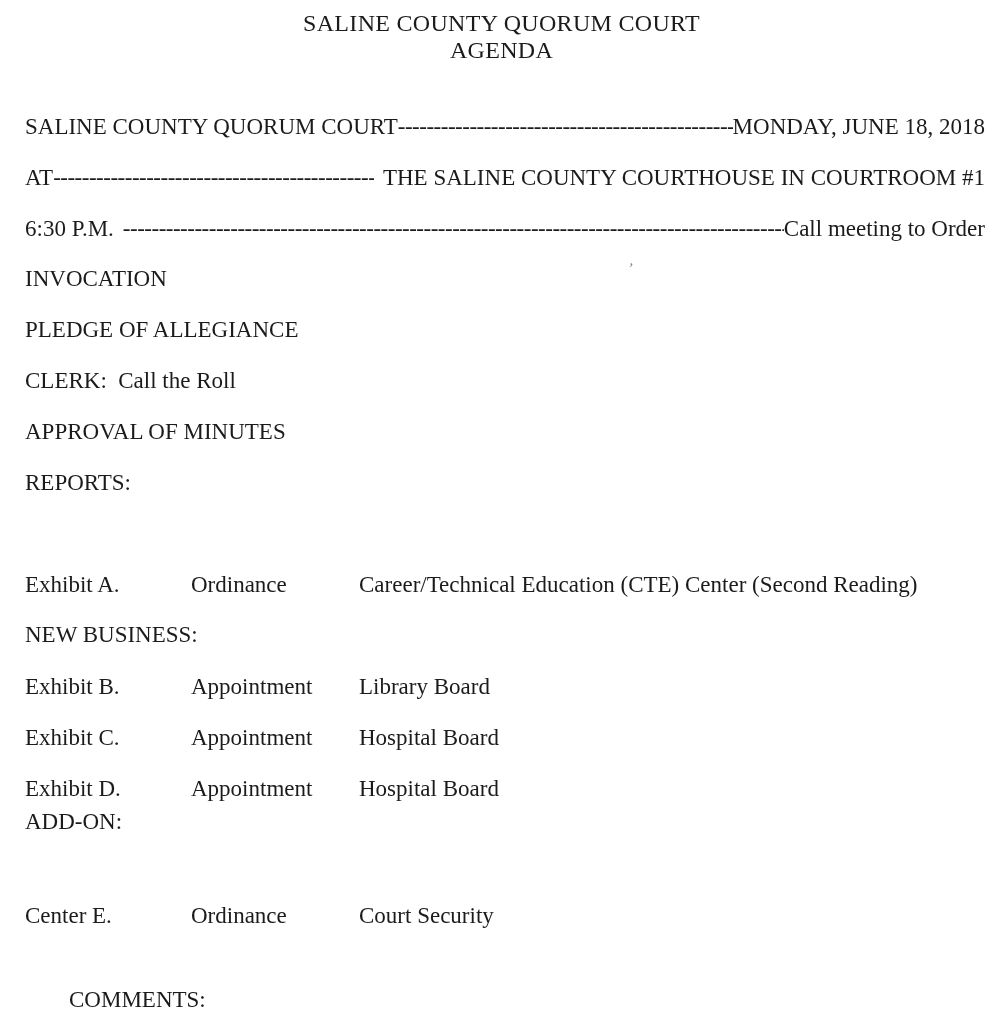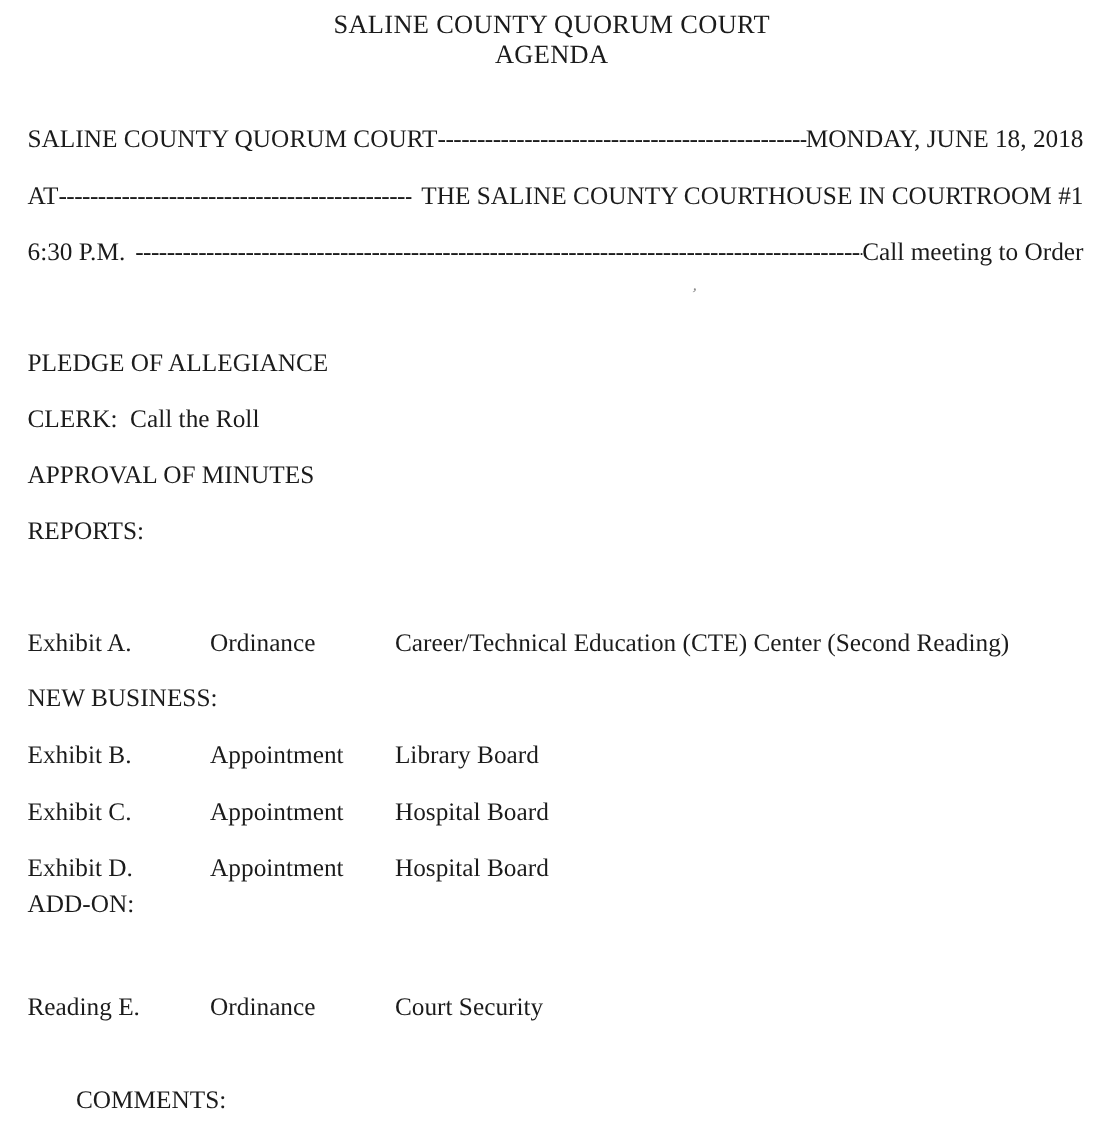--- a/index.html
+++ b/index.html
@@ -95,20 +95,21 @@
   </div>
 
   <div class="abs sched-row" style="top:215px">
     <span class="sched-left gap-right">6:30 P.M.</span>
     <span class="leader">------------------------------------------------------------------------------------------------------------------------------------------------------------------------------------</span>
     <span class="sched-right">Call meeting to Order</span>
   </div>
 
   <div class="speck">’</div>
 
+  <div class="abs" style="top:265px">INVOCATION</div>
   <div class="abs" style="top:316px">PLEDGE OF ALLEGIANCE</div>
   <div class="abs" style="top:367px">CLERK:  Call the Roll</div>
   <div class="abs" style="top:418px">APPROVAL OF MINUTES</div>
   <div class="abs" style="top:469px">REPORTS:</div>
 
   <div class="abs ex-row" style="top:571px">
     <span class="ex-label">Exhibit A.</span>
     <span class="ex-type">Ordinance</span>
     <span class="ex-desc">Career/Technical Education (CTE) Center (Second Reading)</span>
   </div>
@@ -129,20 +130,20 @@
 
   <div class="abs ex-row" style="top:775px">
     <span class="ex-label">Exhibit D.</span>
     <span class="ex-type">Appointment</span>
     <span class="ex-desc">Hospital Board</span>
   </div>
 
   <div class="abs" style="top:808px">ADD-ON:</div>
 
   <div class="abs ex-row" style="top:902px">
-    <span class="ex-label">Reading E.</span>
+    <span class="ex-label">Center E.</span>
     <span class="ex-type">Ordinance</span>
     <span class="ex-desc">Court Security</span>
   </div>
 
   <div class="abs comments-line" style="top:986px">COMMENTS:</div>
 
 </div>
 
 </body></html>

